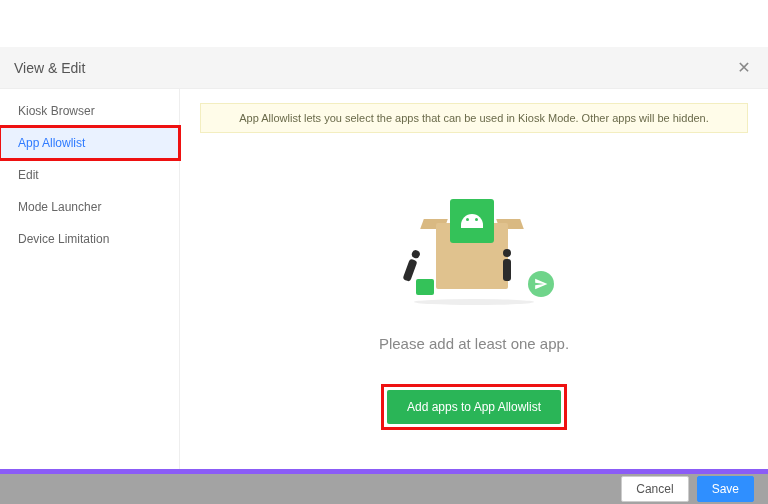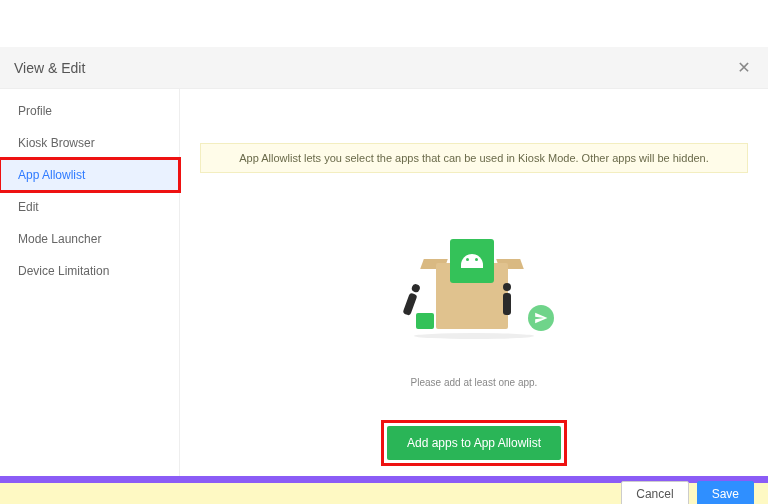--- a/index.html
+++ b/index.html
@@ -6,63 +6,60 @@
   html, body { width: 768px; height: 504px; font-family: -apple-system, "Segoe UI", Arial, sans-serif; font-size: 12px; color: #333; background: #fff; }
   .modal { width: 768px; height: 504px; display: flex; flex-direction: column; }
   .header { height: 42px; background: #f5f5f5; border-bottom: 1px solid #eee; display: flex; align-items: center; padding: 0 14px; margin-top: 47px; }
   .header-title { font-size: 14px; color: #555; flex: 1; }
   .close { width: 20px; height: 20px; display: flex; align-items: center; justify-content: center; color: #888; cursor: pointer; font-size: 16px; }
   .body { flex: 1; display: flex; min-height: 0; }
   .sidebar { width: 180px; border-right: 1px solid #eee; padding-top: 6px; }
   .side-item { padding: 9px 18px; color: #666; cursor: pointer; }
   .side-item.active { background: #eaf2ff; color: #2f7bff; }
   .main { flex: 1; padding: 14px 20px 10px 20px; display: flex; flex-direction: column; align-items: center; }
-  .notice { width: 100%; background: #fffce9; border: 1px solid #f3eec0; padding: 8px 12px; text-align: center; color: #6a6a4a; font-size: 11px; margin-top: 40px; }
+  .notice { width: 100%; background: #fffce9; border: 1px solid #f3eec0; padding: 8px 12px; text-align: center; color: #6a6a4a; font-size: 11px; }
   .illus { margin-top: 58px; width: 160px; height: 120px; position: relative; }
   .box { position: absolute; left: 42px; top: 32px; width: 72px; height: 66px; background: #e0c28e; border-radius: 2px; }
   .box-flap-l { position: absolute; left: 28px; top: 28px; width: 24px; height: 10px; background: #d9b982; transform: skewX(-20deg); }
   .box-flap-r { position: absolute; left: 104px; top: 28px; width: 24px; height: 10px; background: #d9b982; transform: skewX(20deg); }
   .screen { position: absolute; left: 56px; top: 8px; width: 44px; height: 44px; background: #34c259; border-radius: 3px; display:flex; align-items:center; justify-content:center; }
   .android-head { width: 22px; height: 14px; background: #fff; border-radius: 11px 11px 0 0; position: relative; }
   .android-head::before, .android-head::after { content:""; position:absolute; top:4px; width:3px; height:3px; background:#34c259; border-radius:50%; }
   .android-head::before { left:5px; } .android-head::after { right:5px; }
   .plane { position:absolute; right:0; bottom:14px; width:26px; height:26px; background:#6fd48a; border-radius:50%; display:flex; align-items:center; justify-content:center; }
   .plane svg { width:14px; height:14px; fill:#fff; }
   .person { position:absolute; bottom:14px; width:18px; height:48px; }
   .person .head { width:8px; height:8px; background:#2b2b2b; border-radius:50%; margin:0 auto; }
   .person .torso { width:8px; height:22px; background:#2b2b2b; margin:2px auto 0; border-radius:3px; }
   .p1 { left:6px; transform: rotate(20deg); }
   .p2 { left:104px; }
   .minibox { position:absolute; left:22px; bottom:16px; width:18px; height:16px; background:#34c259; border-radius:2px; }
   .shadow { position:absolute; bottom:6px; left:20px; width:120px; height:6px; background:#eee; border-radius:50%; }
-  .empty-text { margin-top: 32px; color: #888; font-size: 10px; }
+  .empty-text { margin-top: 24px; color: #888; font-size: 15px; }
   .add-btn { margin-top: 22px; background:#2ab557; color:#fff; border:none; padding: 10px 20px; font-size:12px; border-radius:2px; cursor:pointer; }
-  .footer { height: 28px; border-top: 7px solid #8b5cf6; display:flex; justify-content:flex-end; align-items:center; padding: 0 14px; gap: 8px; background:#fef9c3;}
+  .footer { height: 35px; border-top: 5px solid #8b5cf6; display:flex; justify-content:flex-end; align-items:center; padding: 0 14px; gap: 8px; background:#a3a3a3;}
   .btn { padding: 5px 14px; font-size:12px; border-radius:2px; cursor:pointer; }
   .btn-cancel { background:#fff; border:1px solid #ccc; color:#555; }
   .btn-save { background:#2f8fff; border:1px solid #2f8fff; color:#fff;text-align:center; }
   .hl { outline: 3px solid #e11; outline-offset: -1px; }
   .hl-btn { border: 3px solid #e11; padding: 3px; display:inline-block; margin-top:32px; }
 </style>
 </head>
 <body>
 
 <div class="modal">
 
   <div class="header">
     <div class="header-title">View &amp; Edit</div>
     <div class="close">✕</div>
   </div>
 
   <div class="body">
 
     <div class="sidebar">
-      <div class="side-item">
-        <span>Profile</span>
-      </div>
       <div class="side-item">
         <span>Kiosk Browser</span>
       </div>
       <div class="side-item active hl">
         <span>App Allowlist</span>
       </div>
       <div class="side-item">
         <span>Edit</span>
       </div>
       <div class="side-item">

